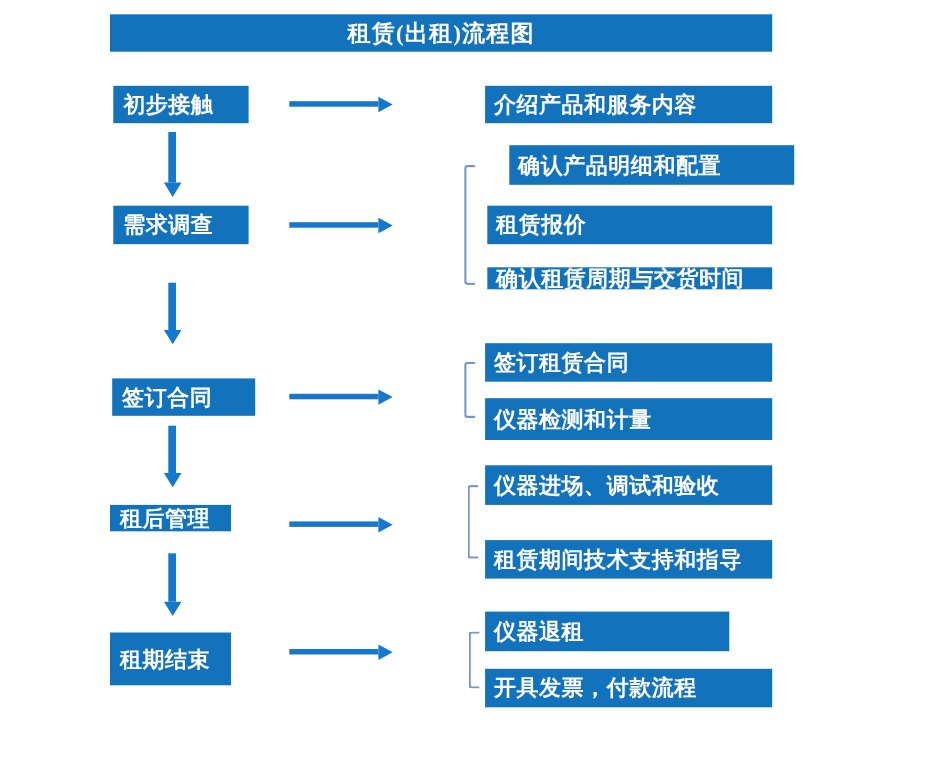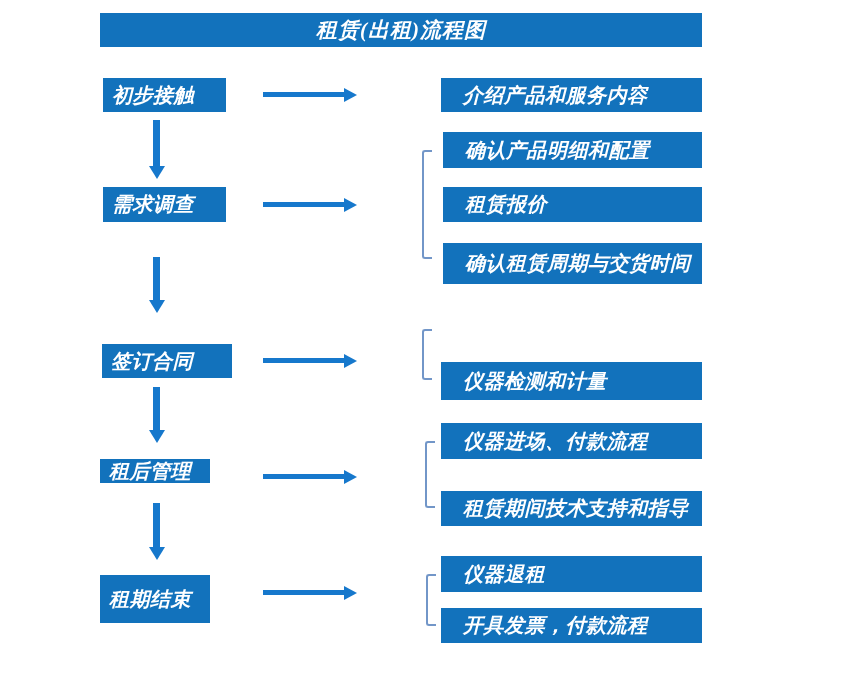--- a/index.html
+++ b/index.html
@@ -13,25 +13,24 @@
   }
   .box {
     position:absolute;
     background:var(--box-fill,#1272BC);
     color:var(--text,#ffffff);
     display:flex; align-items:center;
     font-size:20px;
     letter-spacing:0.5px;
     white-space:nowrap;
     box-sizing:border-box;
-    font-style:italic;
   }
   .title-bar { justify-content:center; font-size:21px; letter-spacing:1px; }
   .step { padding-left:9px;text-align:right; }
-  .out  { padding-left:22px; }
+  .out  { padding-left:8px; }
   .h-arrow {
     position:absolute; height:5px;
     background:var(--arrow,#1678CC);
   }
   .h-arrow::after {
     content:""; position:absolute; left:100%; top:50%;
     transform:translateY(-50%);
     border-left:13px solid var(--arrow,#1678CC);
     border-top:7px solid transparent;
     border-bottom:7px solid transparent;
@@ -79,25 +78,26 @@
   <div class="h-arrow" style="left:263px;top:474px;width:81px"></div>
   <div class="h-arrow" style="left:263px;top:590px;width:81px"></div>
 
   <div class="bracket" style="left:422px;top:150px;height:109px"></div>
   <div class="bracket" style="left:422px;top:329px;height:51px"></div>
   <div class="bracket" style="left:425px;top:441px;height:67px"></div>
   <div class="bracket" style="left:426px;top:574px;height:52px"></div>
 
   <div class="box out" style="left:441px;top:78px;width:261px;height:34px">介绍产品和服务内容</div>
 
-  <div class="box out" style="left:443px;top:132px;width:259px;height:36px">确认产品明细和配置</div>
+  <div class="box out" style="left:463px;top:132px;width:259px;height:36px">确认产品明细和配置</div>
   <div class="box out" style="left:443px;top:187px;width:259px;height:35px">租赁报价</div>
-  <div class="box out" style="left:443px;top:243px;width:259px;height:41px">确认租赁周期与交货时间</div>
+  <div class="box out" style="left:443px;top:243px;width:259px;height:20px">确认租赁周期与交货时间</div>
 
+  <div class="box out" style="left:441px;top:312px;width:261px;height:35px">签订租赁合同</div>
   <div class="box out" style="left:441px;top:362px;width:261px;height:38px">仪器检测和计量</div>
 
-  <div class="box out" style="left:441px;top:423px;width:261px;height:36px">仪器进场、付款流程</div>
+  <div class="box out" style="left:441px;top:423px;width:261px;height:36px">仪器进场、调试和验收</div>
   <div class="box out" style="left:441px;top:491px;width:261px;height:35px">租赁期间技术支持和指导</div>
 
-  <div class="box out" style="left:441px;top:556px;width:261px;height:36px">仪器退租</div>
+  <div class="box out" style="left:441px;top:556px;width:222px;height:36px">仪器退租</div>
   <div class="box out" style="left:441px;top:608px;width:261px;height:35px">开具发票，付款流程</div>
 
 </div>
 
 </body></html>

